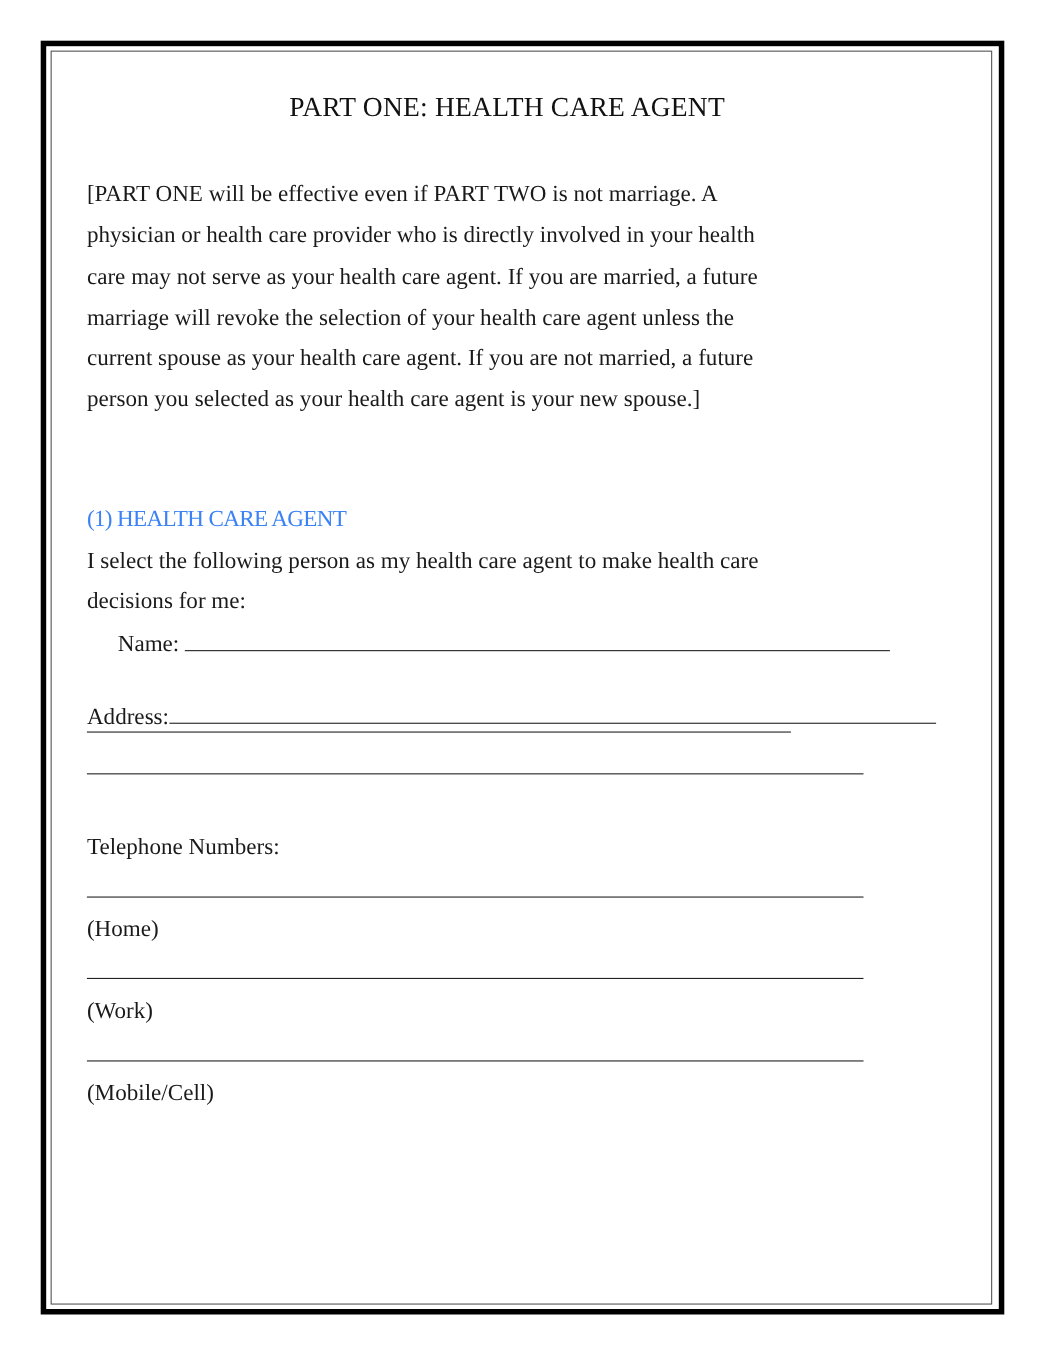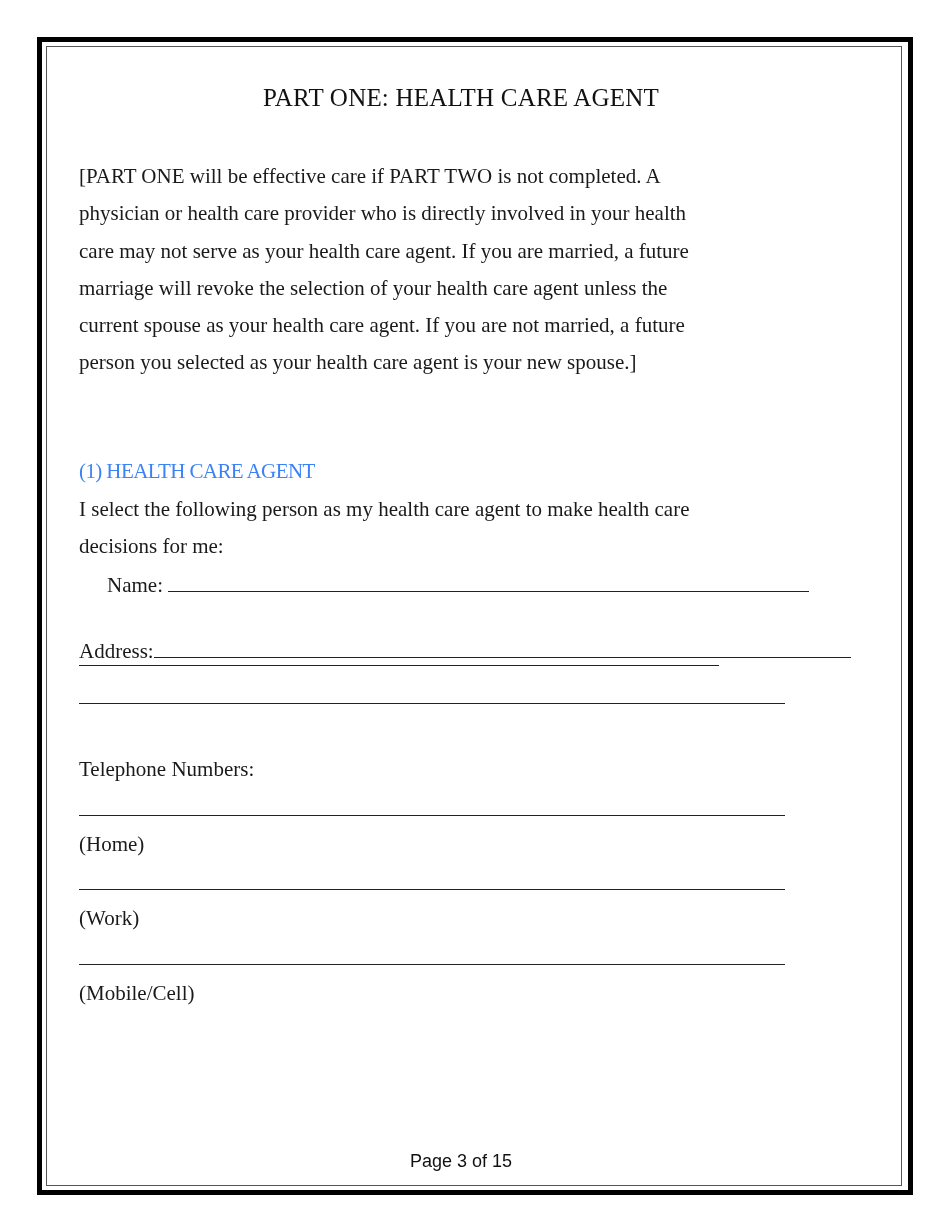--- a/index.html
+++ b/index.html
@@ -38,21 +38,21 @@
 </head>
 <body>
 
 <div class="outer-border"></div>
 <div class="inner-border"></div>
 
 <div class="page">
   <div class="title">PART ONE: HEALTH CARE AGENT</div>
 
   <div class="para">
-    <span class="line">[PART ONE will be effective care if PART TWO is not completed. A</span>
+    <span class="line">[PART ONE will be effective even if PART TWO is not marriage. A</span>
     <span class="line">physician or health care provider who is directly involved in your health</span>
     <span class="line">care may not serve as your health care agent. If you are married, a future</span>
     <span class="line">marriage will revoke the selection of your health care agent unless the</span>
     <span class="line">current spouse as your health care agent. If you are not married, a future</span>
     <span class="line">person you selected as your health care agent is your new spouse.]</span>
   </div>
 
   <div class="heading">(1) HEALTH CARE AGENT</div>
 
   <div class="row" style="top:497px;">I select the following person as my health care agent to make health care</div>
@@ -70,14 +70,13 @@
 
   <div class="row" style="top:757px;">Telephone Numbers:</div>
   <div class="rule" style="top:815px; width:706px;"></div>
   <div class="row" style="top:832px;">(Home)</div>
   <div class="rule" style="top:889px; width:706px;"></div>
   <div class="row" style="top:906px;">(Work)</div>
   <div class="rule" style="top:964px; width:706px;"></div>
   <div class="row" style="top:981px;">(Mobile/Cell)</div>
 
 
-  <div class="footer">Page 3 of 15</div>
 </div>
 
 </body></html>

